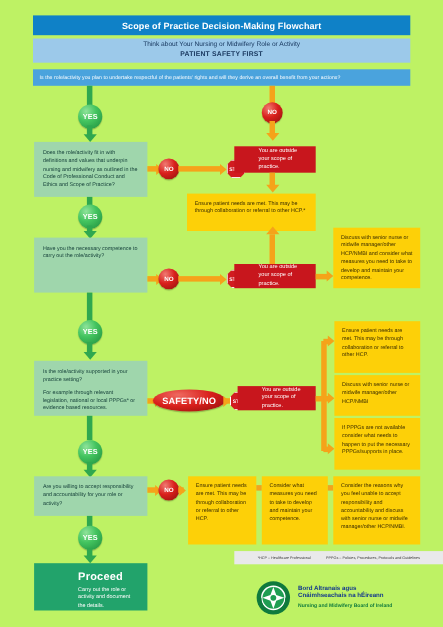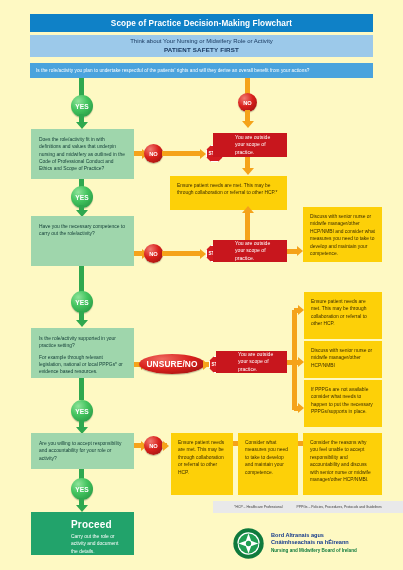--- a/index.html
+++ b/index.html
@@ -2,21 +2,21 @@
 <html><head>
 <meta charset="utf-8">
 <style>
   * { box-sizing: border-box; margin: 0; padding: 0; }
   html, body {
     width: 403px; height: 570px;
     background: #ffffff;
     font-family: "Liberation Sans", sans-serif;
     overflow: hidden;
   }
-  #root { position: relative; width: 403px; height: 570px; background:#fef9c3; }
+  #root { position: relative; width: 403px; height: 570px; background:#bef264; }
 
   
   .hdr-main {
     position:absolute; left:30px; top:14px; width:343px; height:18px;
     background:#0f81c7; color:#ffffff;
     font-size:8.2px; font-weight:bold; letter-spacing:.1px;
     display:flex; align-items:center; justify-content:center; text-align:center;
   }
   .hdr-sub {
     position:absolute; left:30px; top:35px; width:343px; height:22px;
@@ -187,21 +187,21 @@
   <div class="vline" style="left:79px; top:311px; width:5px; height:10px;"></div>
   <div class="varrow green" style="left:75.5px; top:320px;"></div>
 
   <div class="box green-q" style="left:31px; top:328px; width:103px; height:50px;">
     <p>Is the role/activity supported in your practice setting?</p>
     <p>For example through relevant legislation, national or local PPPGs* or evidence based resources.</p>
   </div>
 
   <div class="hline" style="left:134px; top:362px; width:9px;"></div>
   <div class="harrow" style="left:141px; top:359.5px;"></div>
-  <div class="pill unsure" style="left:139px; top:354px;">UNSURE/NO</div>
+  <div class="pill unsure" style="left:139px; top:354px;">SAFETY/NO</div>
   <div class="hline" style="left:204px; top:362px; width:6px;"></div>
   <div class="harrow" style="left:203px; top:359.5px;"></div>
   <div class="stopsign" style="left:209px; top:356px;">STOP</div>
   <div class="box red-stop" style="left:216px; top:351px; width:71px; height:22px;">You are outside your scope of practice.</div>
 
   <div class="hline" style="left:287px; top:359.5px; width:8px;"></div>
   <div class="vline amber" style="left:292px; top:310px; width:5px; height:100px;"></div>
 
   <div class="hline" style="left:294px; top:307.5px; width:6px;"></div>
   <div class="harrow" style="left:298px; top:305px;"></div>

